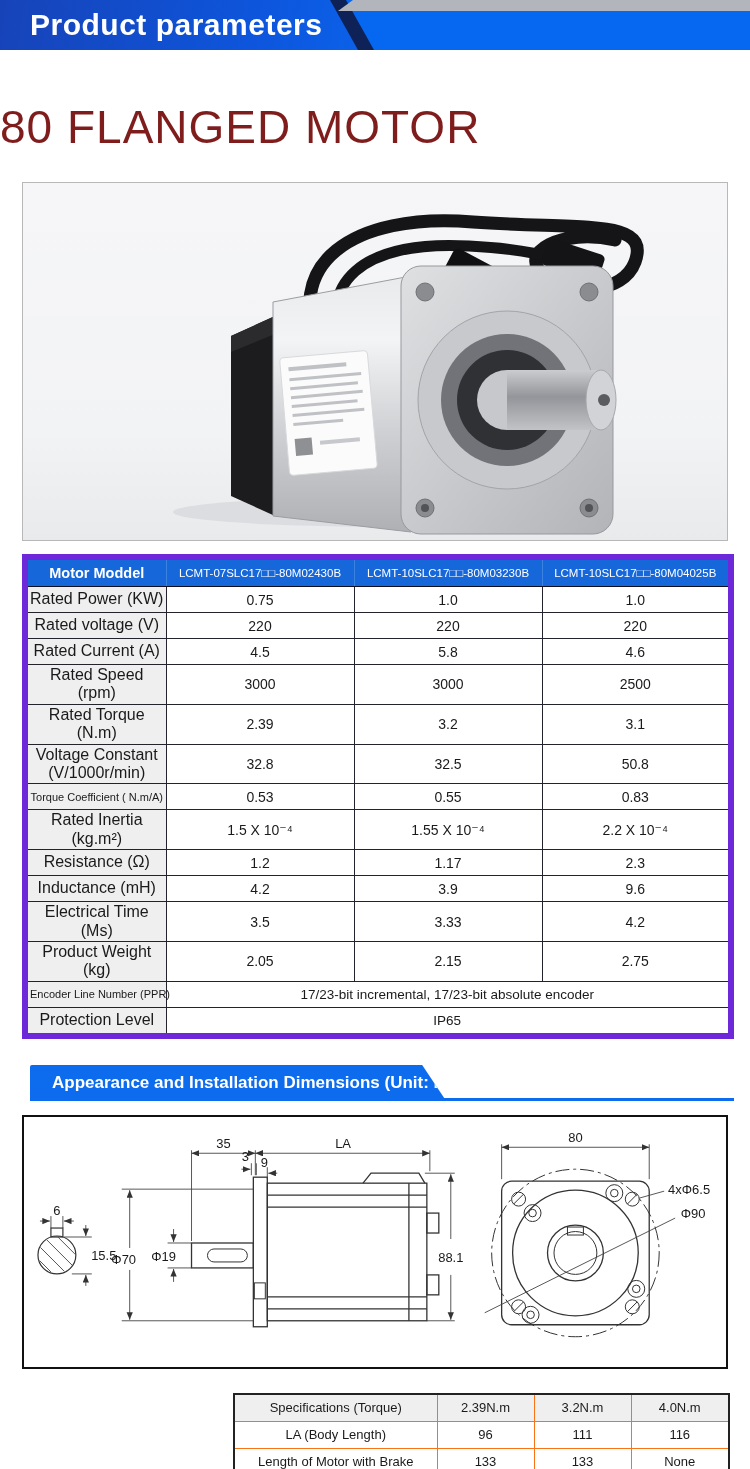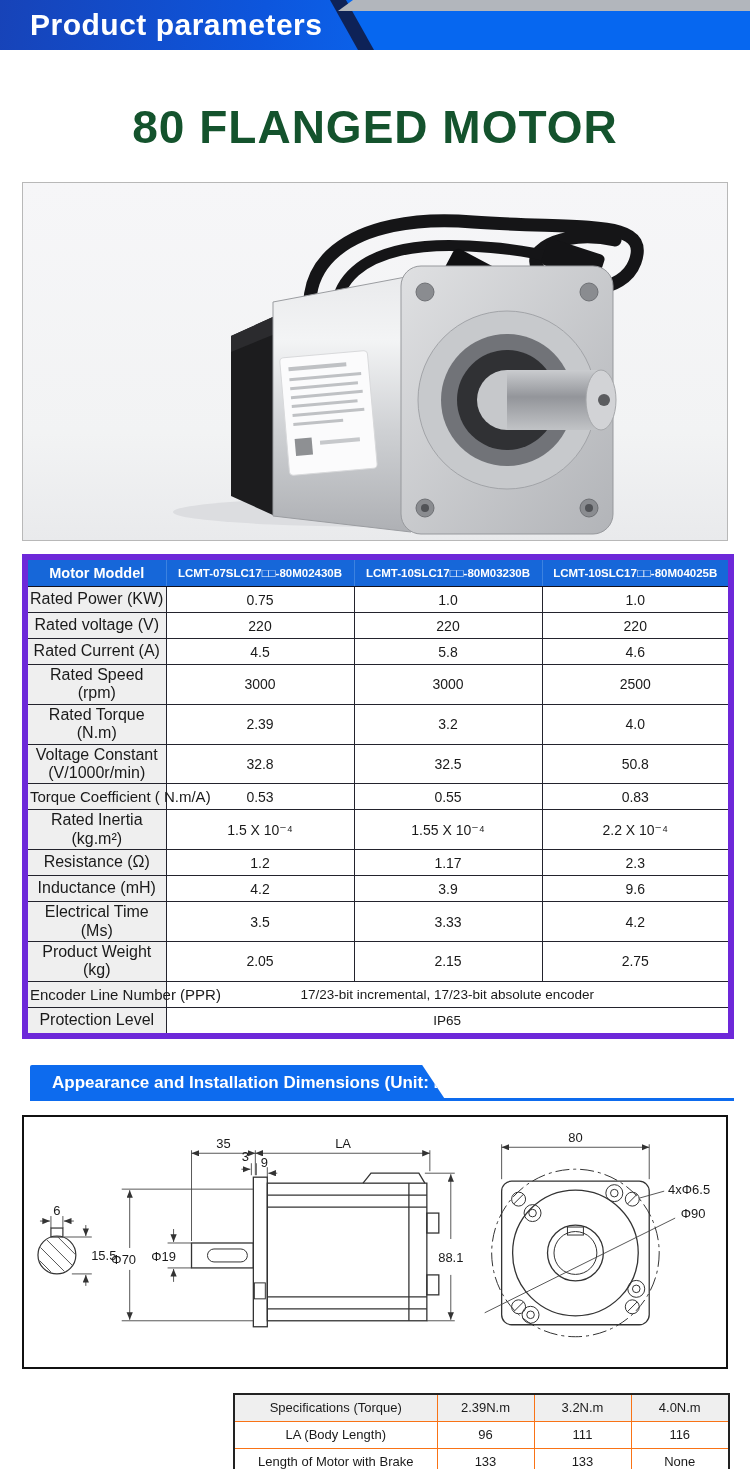--- a/index.html
+++ b/index.html
@@ -11,37 +11,37 @@
     background:linear-gradient(100deg,#1743b8 0%,#0d56dd 70%,#0b62ea 100%);
     clip-path:polygon(0 0,330px 0,372px 100%,0 100%);}
   .banner-wedge{position:absolute;top:0;left:0;width:100%;height:50px;background:#0e2257;
     clip-path:polygon(330px 0,346px 0,374px 50px,358px 50px);}
   .banner-gray{position:absolute;top:0;left:338px;right:0;height:11px;background:#b2b6bc;
     clip-path:polygon(15px 0,100% 0,100% 100%,0 100%);}
   .banner-title{position:absolute;left:30px;top:50%;transform:translateY(-50%);margin:0;
     color:#fff;font-size:30px;font-weight:bold;letter-spacing:.5px;white-space:nowrap;}
 
   
-  .page-title{margin:50px 0 0;text-align:center;color:#14532d;font-size:46px;font-weight:bold;letter-spacing:1px;}
+  .page-title{margin:50px 0 0;color:#7f1d1d;font-size:46px;font-weight:normal;letter-spacing:1px;}
 
   
   .photo-box{margin:28px 22px 0;height:357px;border:1px solid #b8b8b8;
     background:linear-gradient(#f6f6f8 0%,#f2f3f4 70%,#e9eaec 100%);overflow:hidden;}
   .photo-box svg{display:block;width:100%;height:100%;}
 
   
   table{border-collapse:collapse;}
   .spec-table{margin:13px 22px 0;width:706px;table-layout:fixed;border:6px solid #6d28d9;}
   .spec-table th,.spec-table td{border:1px solid #23232d;text-align:center;vertical-align:middle;padding:1px 2px;}
   .spec-table thead th{background:#1667d9;color:#fff;height:24px;border-color:#3c82e0;border-bottom-color:#10101e;}
   .spec-table thead th.lbl-h{font-size:14.5px;font-weight:bold;}
-  .spec-table thead th.model{font-size:11.5px;font-weight:bold;}
+  .spec-table thead th.model{font-size:11.5px;font-weight:normal;}
   .spec-table tbody td{font-size:14px;height:23px;background:#fff;}
   .spec-table td.lbl{background:#efefef;font-size:16px;line-height:1.15;}
-  .spec-table td.small{font-size:15px;white-space:nowrap;}
+  .spec-table td.small{font-size:11px;white-space:nowrap;}
   .spec-table tr.tall td{height:34px;}
   .spec-table td.mval{font-size:13.5px;}
 
   
   .section-wrap{position:relative;height:36px;margin:26px 0 0;}
   .section-underline{position:absolute;left:30px;right:16px;bottom:0;height:3px;background:#0d6bee;}
   .section-banner{position:absolute;left:30px;top:0;width:416px;height:36px;background:#0d6bee;
     clip-path:polygon(0 0,calc(100% - 24px) 0,100% 100%,0 100%);
     display:flex;align-items:center;border-radius:2px 0 0 2px;}
   .section-banner span{color:#fff;font-size:17px;font-weight:bold;padding-left:22px;white-space:nowrap;}
@@ -174,21 +174,21 @@
     <tr>
       <td class="lbl">Rated Speed (rpm)</td>
       <td>3000</td>
       <td>3000</td>
       <td>2500</td>
     </tr>
     <tr>
       <td class="lbl">Rated Torque (N.m)</td>
       <td>2.39</td>
       <td>3.2</td>
-      <td>4.0</td>
+      <td>3.1</td>
     </tr>
     <tr class="tall">
       <td class="lbl">Voltage Constant (V/1000r/min)</td>
       <td>32.8</td>
       <td>32.5</td>
       <td>50.8</td>
     </tr>
     <tr>
       <td class="lbl small">Torque Coefficient ( N.m/A)</td>
       <td>0.53</td>

